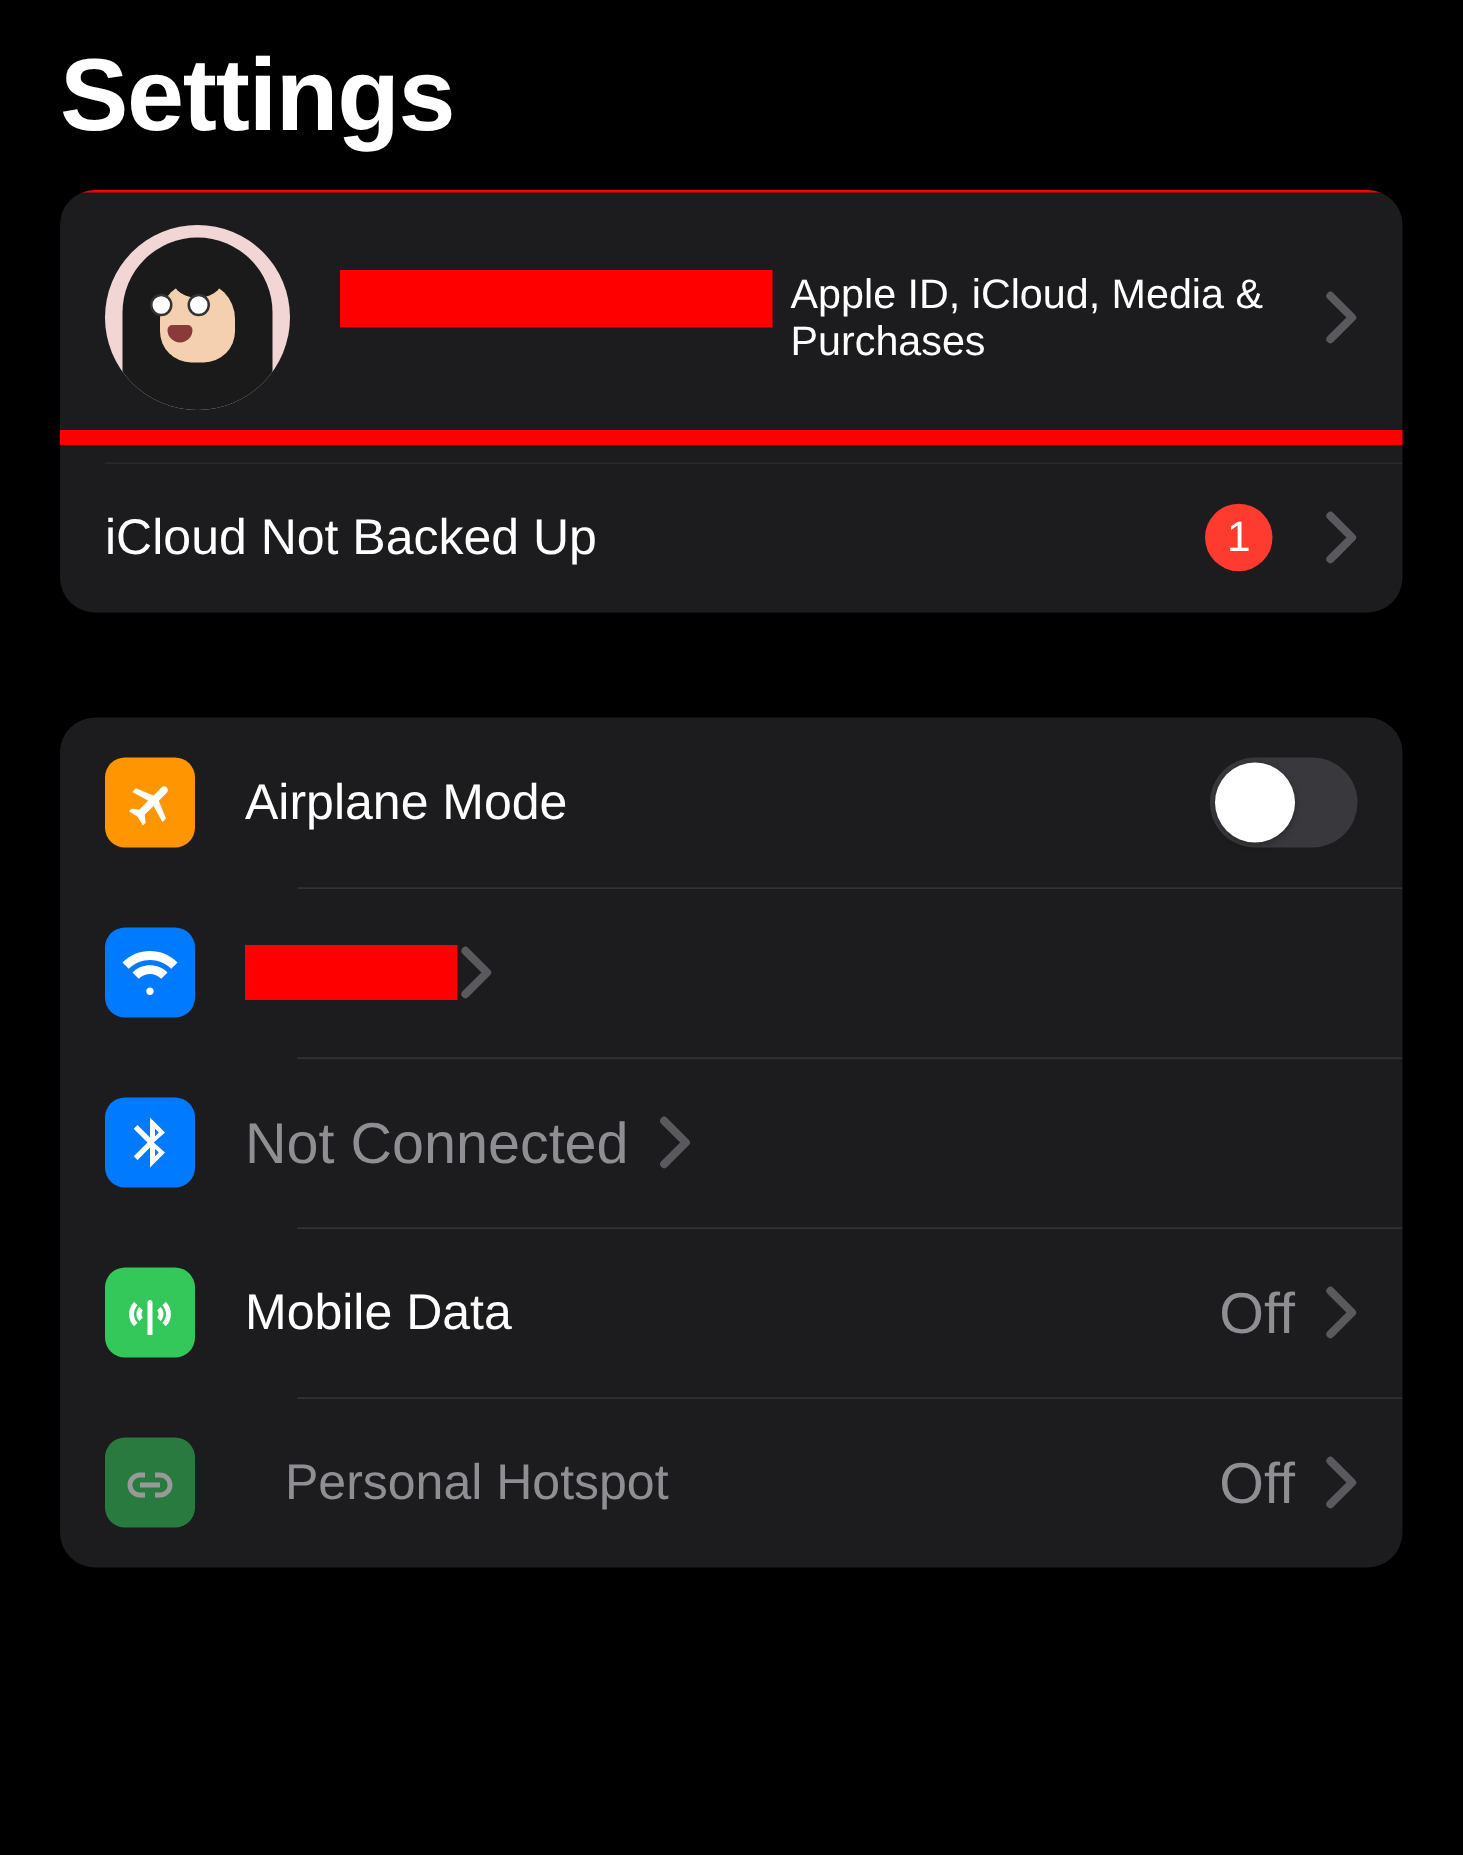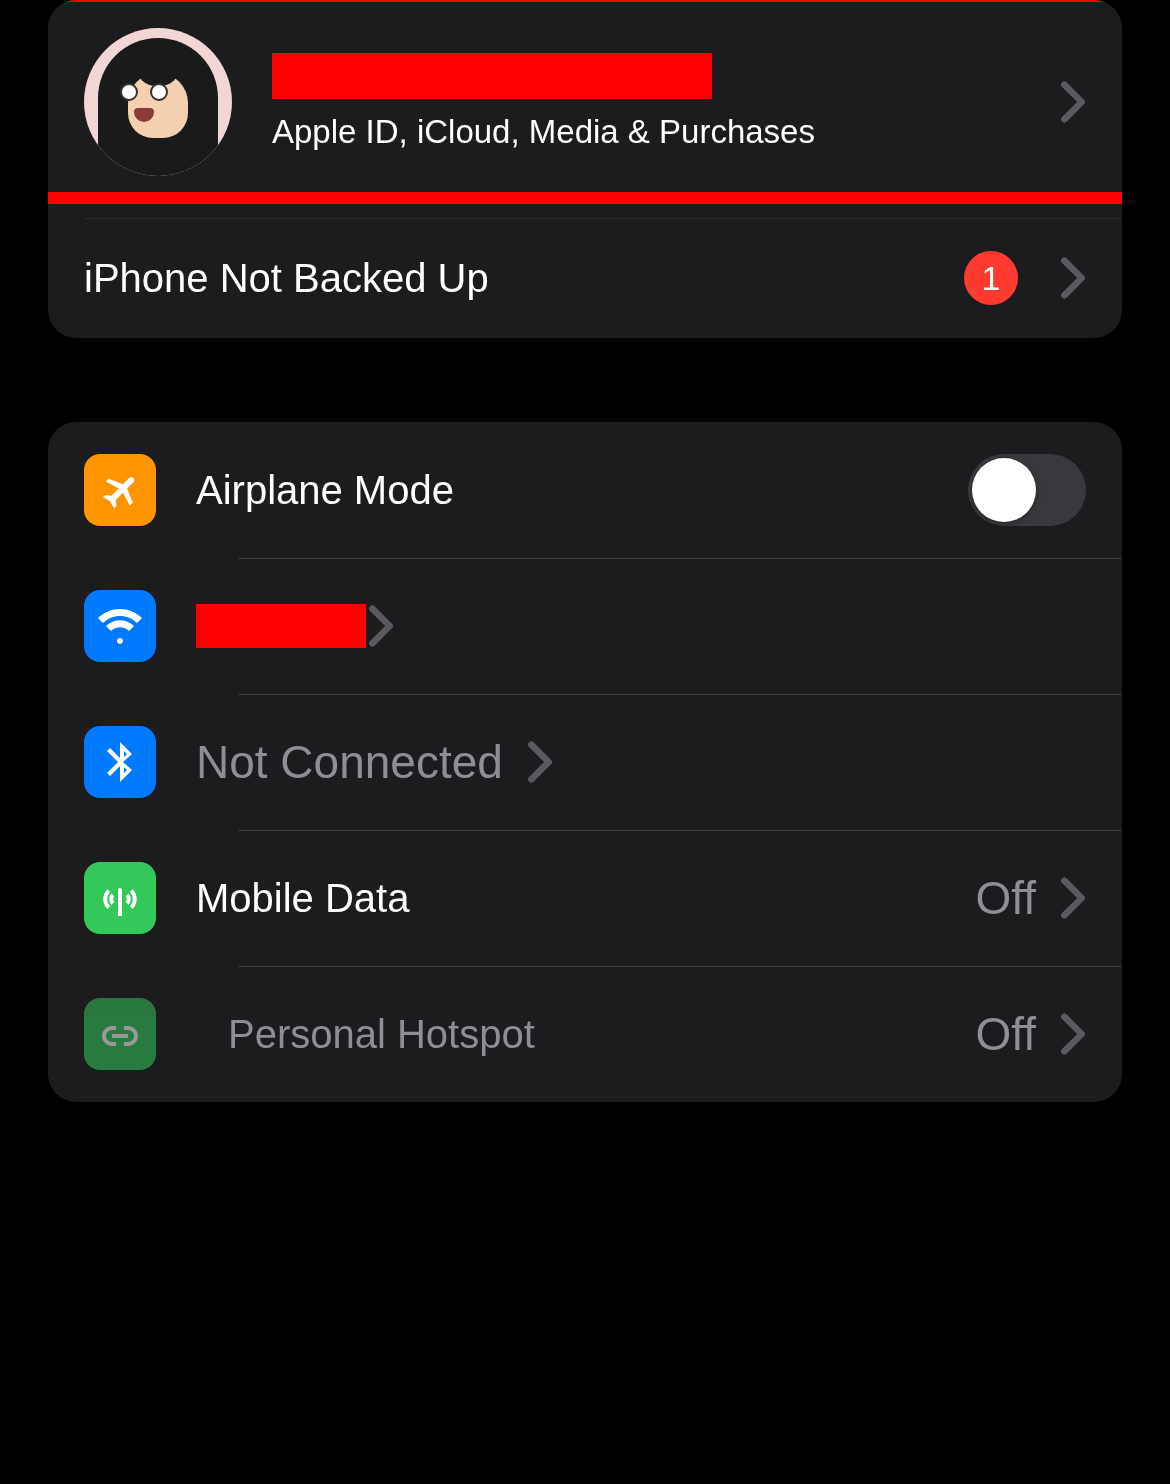--- a/index.html
+++ b/index.html
@@ -106,21 +106,21 @@
       left: 50px;
       width: 20px;
       height: 14px;
       background: #8b3a3a;
       border-radius: 4px 4px 10px 10px;
       z-index: 2;
     }
     .profile-text {
       flex: 1;
       display: flex;
-      flex-direction: column;
+      flex-direction: row;
       gap: 14px;
     }
     .profile-name-redacted {
       width: 440px;
       height: 46px;
       background: #ff0000;
     }
     .profile-subtitle {
       font-size: 33px;
       color: #fff;
@@ -240,20 +240,21 @@
     }
     .wrapper {
       position: relative;
     }
   </style>
 </head>
 <body>
 
 <div class="wrapper">
 
+  <h1 class="page-title">Settings</h1>
 
   <div class="group" style="position:relative;">
     <div class="highlight-box" style="left:-16px; top:-10px; width:1104px; height:214px;"></div>
 
     <div class="profile-row">
       <div class="avatar">
         <div class="avatar-hair"></div>
         <div class="avatar-eyes"></div>
         <div class="avatar-mouth"></div>
       </div>
@@ -262,21 +263,21 @@
         <div class="profile-subtitle">Apple ID, iCloud, Media &amp; Purchases</div>
       </div>
       <div class="chevron">
         <svg viewBox="0 0 12 20">
             <path d="M2 2 L10 10 L2 18" stroke="#5a5a5e" stroke-width="3" fill="none" stroke-linecap="round" stroke-linejoin="round"></path>
           </svg>
       </div>
     </div>
 
     <div class="row notification-row row-divider-full">
-      <div class="row-label">iPhone Not Backed Up</div>
+      <div class="row-label">iCloud Not Backed Up</div>
       <div class="badge">1</div>
       <div class="chevron">
         <svg viewBox="0 0 12 20">
             <path d="M2 2 L10 10 L2 18" stroke="#5a5a5e" stroke-width="3" fill="none" stroke-linecap="round" stroke-linejoin="round"></path>
           </svg>
       </div>
     </div>
   </div>
 
   <div class="group">

